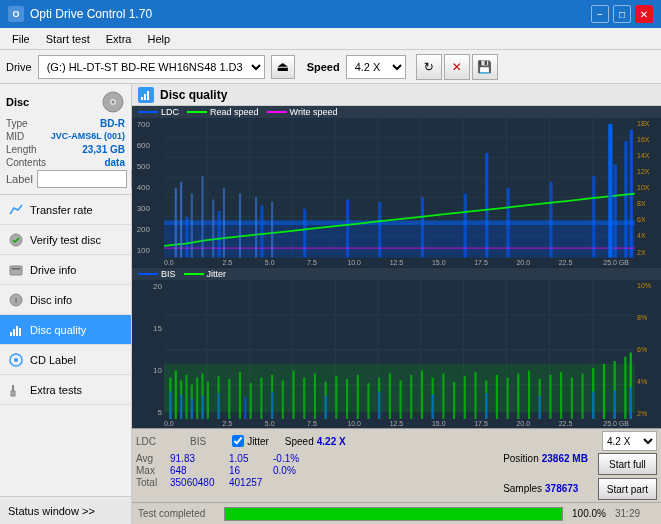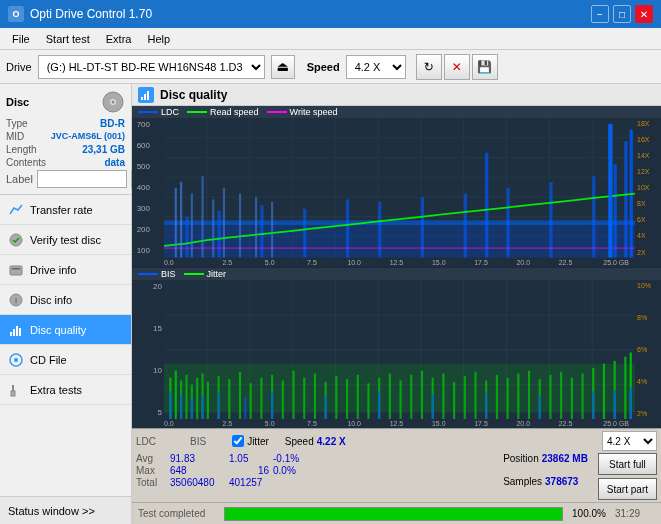--- a/index.html
+++ b/index.html
@@ -187,21 +187,21 @@
           <rect x="8" y="4" width="2" height="10" fill="white"></rect>
           <rect x="11" y="6" width="2" height="8" fill="white"></rect>
         </svg>
       <span>Disc quality</span>
     </div>
     <div class="nav-item">
       <svg width="16" height="16" viewBox="0 0 16 16">
           <circle cx="8" cy="8" r="6" fill="none" stroke="#3399ff" stroke-width="1.5"></circle>
           <circle cx="8" cy="8" r="2" fill="#3399ff"></circle>
         </svg>
-      <span>CD File</span>
+      <span>CD Label</span>
     </div>
     <div class="nav-item">
       <svg width="16" height="16" viewBox="0 0 16 16">
           <line x1="5" y1="3" x2="5" y2="9" stroke="#888" stroke-width="2"></line>
           <rect x="3" y="9" width="4" height="5" fill="#aaa" stroke="#888" stroke-width="1"></rect>
         </svg>
       <span>Extra tests</span>
     </div>
 
     <div class="status-window">
@@ -499,30 +499,30 @@
         <div style="display:flex; flex-direction:column; gap:1px; min-width:150px;">
           <div style="display:flex; gap:4px;">
             <span style="font-size:10px; color:#555; width:30px;">Avg</span>
             <span style="font-size:10px; color:#0000cc; width:55px;">91.83</span>
             <span style="font-size:10px; color:#0000cc; width:40px;">1.05</span>
             <span style="font-size:10px; color:#0000cc; width:40px;">-0.1%</span>
           </div>
           <div style="display:flex; gap:4px;">
             <span style="font-size:10px; color:#555; width:30px;">Max</span>
             <span style="font-size:10px; color:#0000cc; width:55px;">648</span>
-            <span style="font-size:10px; color:#0000cc; width:40px;text-align:right;">16</span>
+            <span style="font-size:10px; color:#0000cc; width:40px;">16</span>
             <span style="font-size:10px; color:#0000cc; width:40px;">0.0%</span>
           </div>
           <div style="display:flex; gap:4px;">
             <span style="font-size:10px; color:#555; width:30px;">Total</span>
             <span style="font-size:10px; color:#0000cc; width:55px;">35060480</span>
             <span style="font-size:10px; color:#0000cc; width:40px;">401257</span>
           </div>
         </div>
-        <div style="display:flex; flex-direction:column; gap:12px; margin-left:auto;">
+        <div style="display:flex; flex-direction:column; gap:19px; margin-left:auto;">
           <div style="display:flex; gap:3px; align-items:center;">
             <span style="font-size:10px; color:#000;">Position</span>
             <span style="font-size:10px; color:#0000cc; font-weight:bold;">23862 MB</span>
           </div>
           <div style="display:flex; gap:3px; align-items:center;">
             <span style="font-size:10px; color:#000;">Samples</span>
             <span style="font-size:10px; color:#0000cc; font-weight:bold;">378673</span>
           </div>
         </div>
         <div style="display:flex; flex-direction:column; gap:3px; margin-left:6px;">

